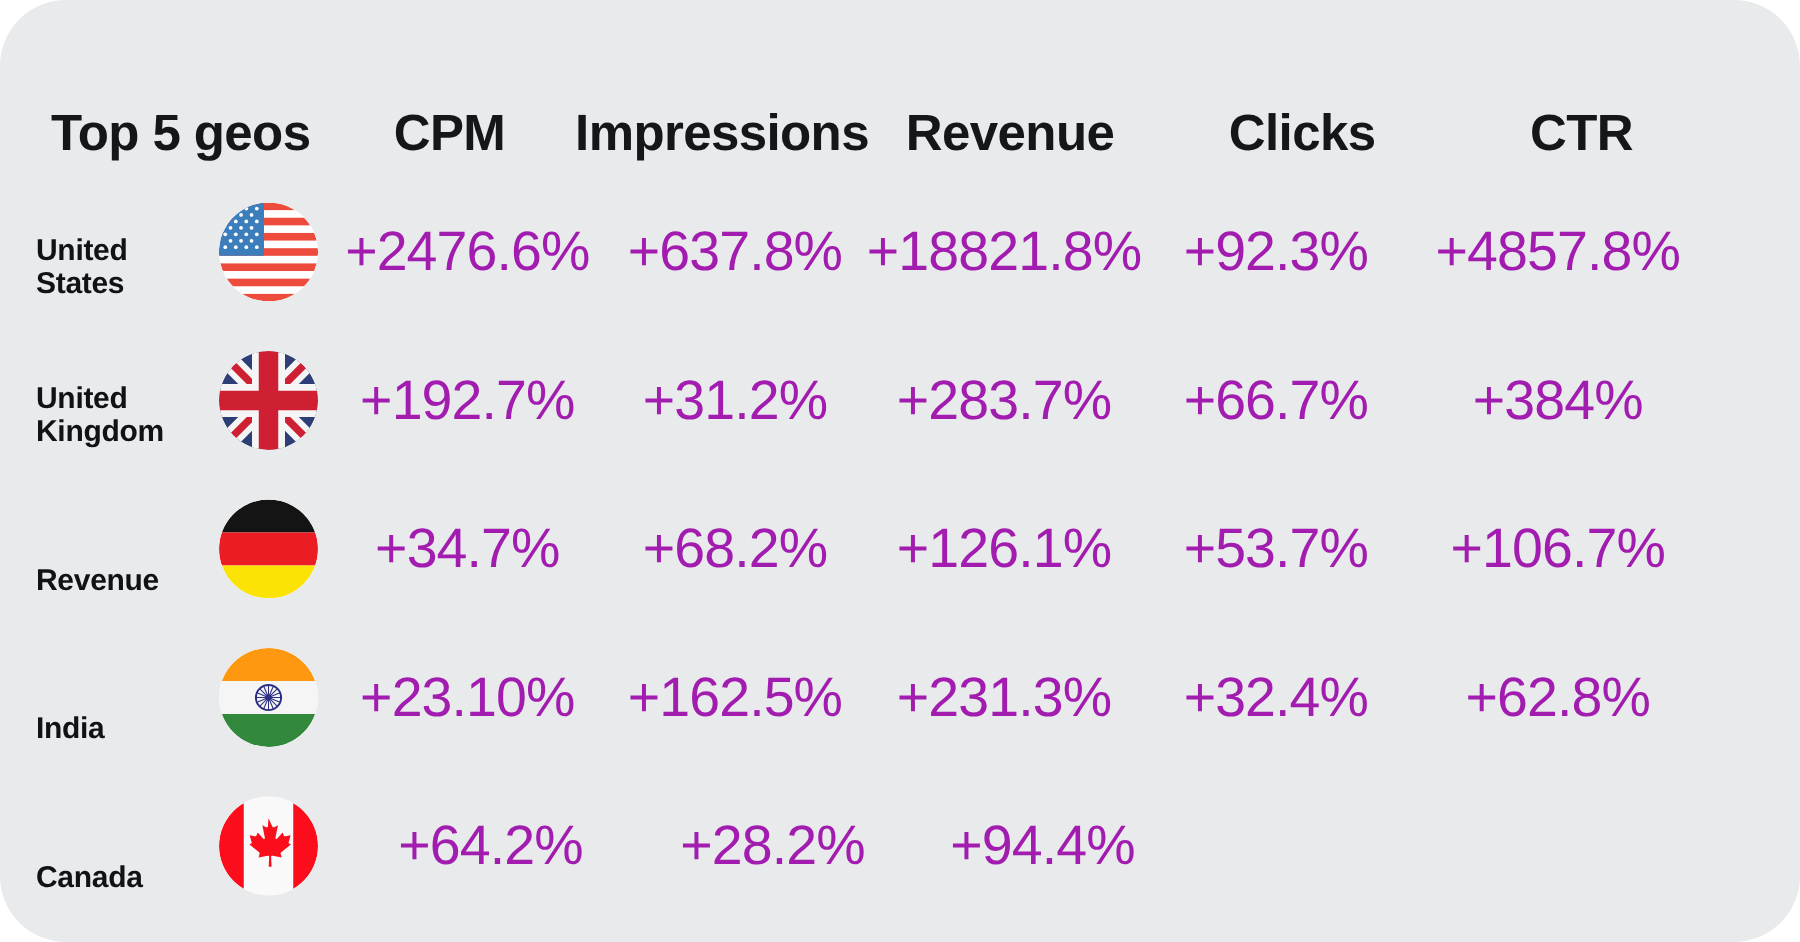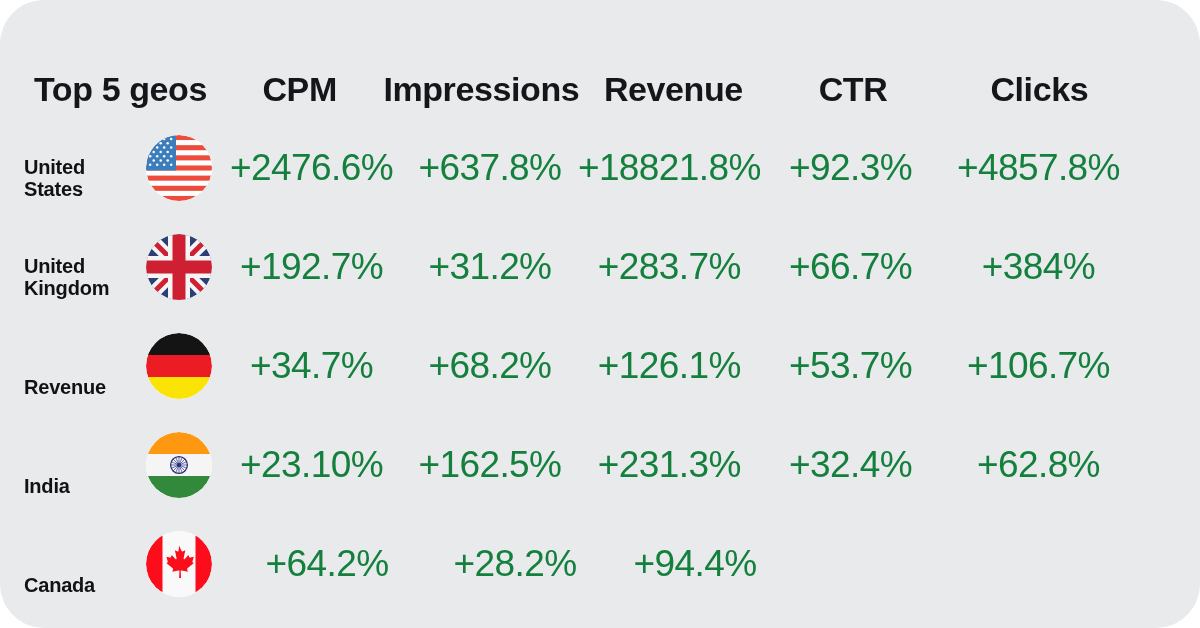--- a/index.html
+++ b/index.html
@@ -97,21 +97,21 @@
     margin-left: 4px;
     position: relative;
     background: #ffffff;
   }
   .flag svg { display: block; width: 66px; height: 66px; }
 
   
   .value {
     font-size: 37px;
     font-weight: 400;
-    color: #15803d;
+    color: #a21caf;
     white-space: nowrap;
     letter-spacing: -0.6px;
     line-height: 1;
   }
 </style>
 </head>
 <body>
 
 <div class="card">
   <div class="table">
@@ -122,25 +122,25 @@
       </div>
       <div class="cell col-val-2">
         <span class="head-text">CPM</span>
       </div>
       <div class="cell col-val-1">
         <span class="head-text">Impressions</span>
       </div>
       <div class="cell col-val-3">
         <span class="head-text">Revenue</span>
       </div>
+      <div class="cell col-val-5">
+        <span class="head-text">Clicks</span>
+      </div>
       <div class="cell col-val-4">
         <span class="head-text">CTR</span>
-      </div>
-      <div class="cell col-val-5">
-        <span class="head-text">Clicks</span>
       </div>
     </div>
 
     <div class="row data-row">
       <div class="cell col-geo">
         <div class="geo-inner">
           <span class="geo-label">United
 States</span>
           <span class="flag">
             <svg viewBox="0 0 66 66" xmlns="http://www.w3.org/2000/svg">

